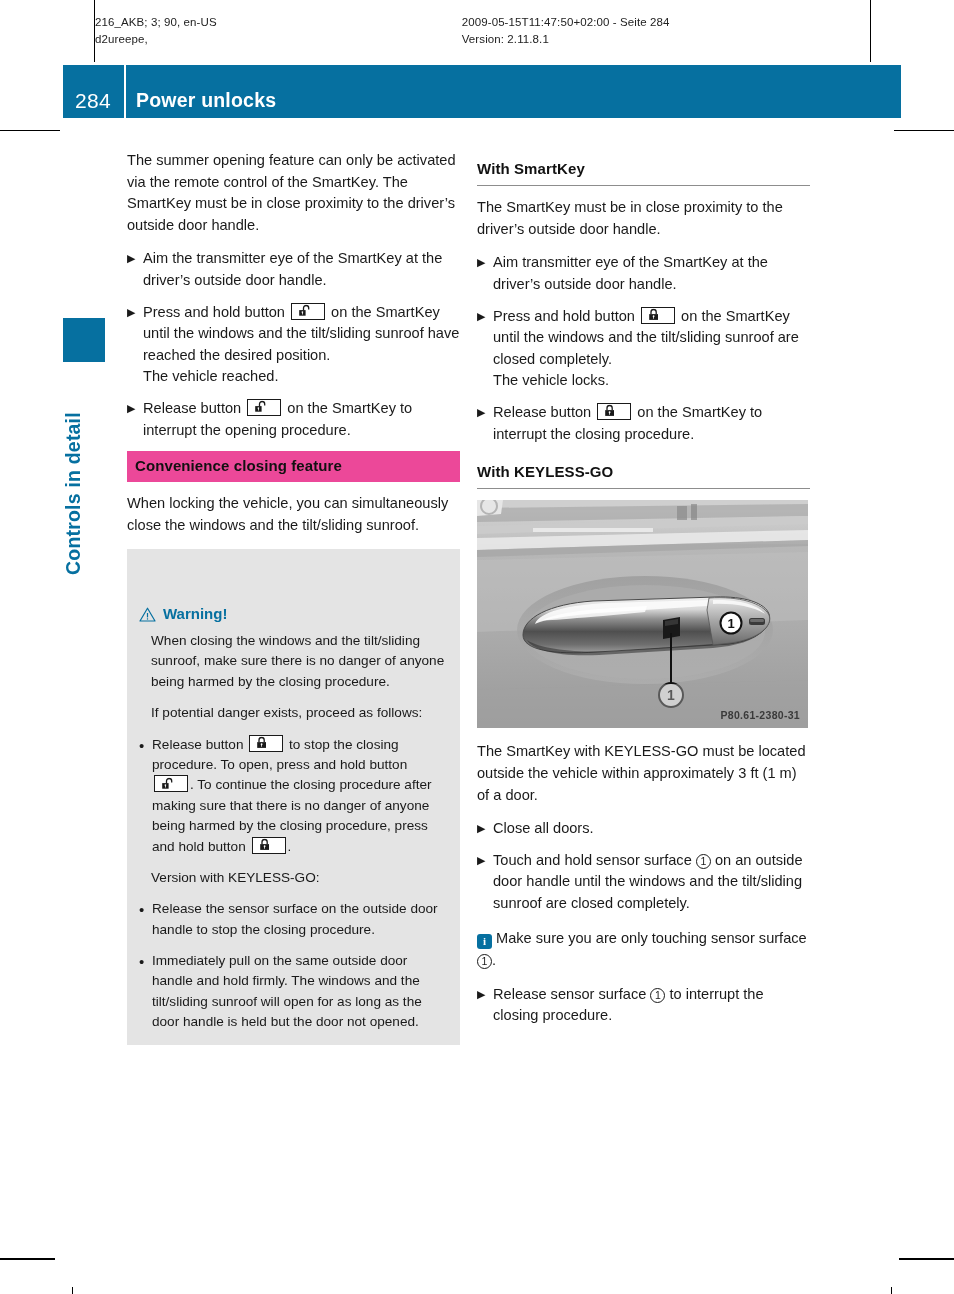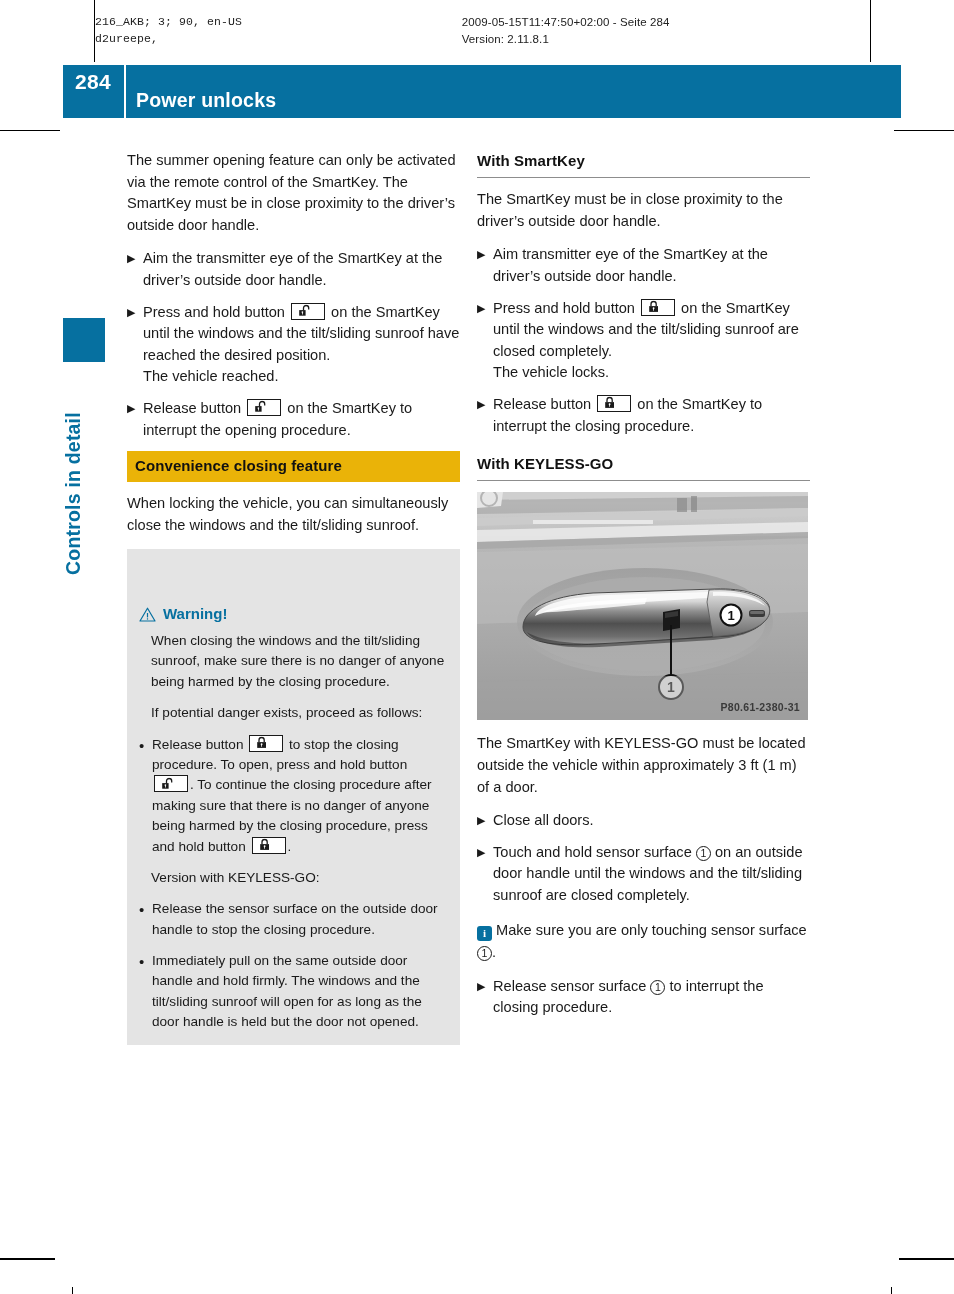--- a/index.html
+++ b/index.html
@@ -17,33 +17,33 @@
   .crop { position:absolute; background:#000; }
   .cl-v { width:1px; }
   .cl-h { height:1px; }
 
   
   .meta {
     position:absolute; top:14px; left:95px; right:95px;
     display:flex; font-size:11.5px; color:#222; line-height:1.45;
     letter-spacing:0.1px;
   }
-  .meta-left { width:48%;font-family:Liberation Mono, monospace; }
+  .meta-left { width:48%; }
   .meta-right { width:52%; }
 
   
   .titleband {
     position:absolute; left:63px; top:65px; width:838px; height:53px;
     background:#0670a0;
   }
   .pagenum {
     position:absolute; left:63px; top:65px; width:60px; height:53px;
-    color:#fff; font-size:21px; font-weight:bold;
+    color:#fff; font-size:21px; font-weight:normal;
     display:flex; align-items:flex-end; justify-content:center;
-    padding-bottom:24px; letter-spacing:0.3px;
+    padding-bottom:5px; letter-spacing:0.3px;
   }
   .titlesep {
     position:absolute; left:124px; top:65px; width:2px; height:53px; background:#fff;
   }
   .pagetitle {
     position:absolute; left:136px; top:65px; height:53px;
     color:#fff; font-size:19.5px; font-weight:bold;
     display:flex; align-items:flex-end; padding-bottom:6px;
     letter-spacing:0.2px;
   }
@@ -62,21 +62,21 @@
     letter-spacing:0.2px;
     white-space: nowrap;
   }
 
   
   .col {
     position:absolute; top:150px; width:333px;
     font-size:14.6px; line-height:1.48; color:#1a1a1a;
   }
   .col-left  { left:127px; }
-  .col-right { left:477px; }
+  .col-right { left:477px;margin-top:8px; }
 
   p.para { margin:0 0 12px 0; }
 
   
   .step {
     display:flex; margin:0 0 10px 0;
   }
   .step .tri {
     flex:0 0 16px;
     font-size:11px;
@@ -85,21 +85,21 @@
   }
   .step .stxt { flex:1 1 auto; }
 
   
   .dot-item { display:flex; margin:0 0 10px 0; }
   .dot-item .dot { flex:0 0 13px; font-size:15px; line-height:1.42; }
   .dot-item .dtxt { flex:1 1 auto; }
 
   
   .sec-head {
-    background:#eab308; color:#111;
+    background:#ec4899; color:#111;
     font-size:15px; font-weight:bold;
     padding:4px 8px 5px 8px;
     margin:4px 0 11px 0;
     letter-spacing:0.1px;
   }
 
   
   .sub-head {
     font-size:15px; font-weight:bold; color:#111;
     padding-bottom:5px; margin:0 0 11px 0;

